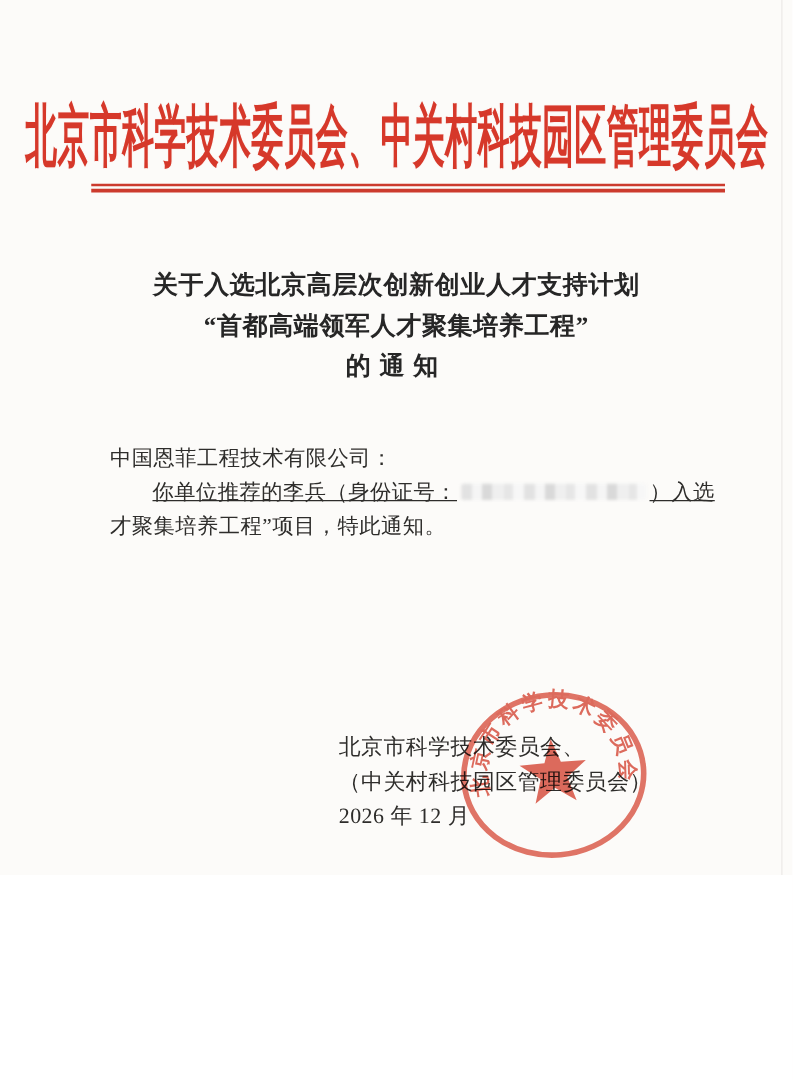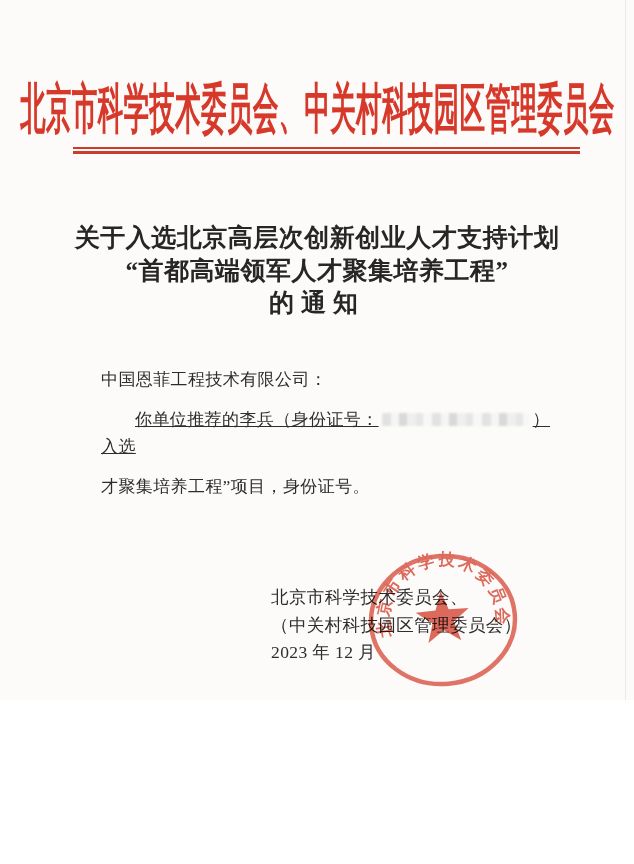--- a/index.html
+++ b/index.html
@@ -31,31 +31,31 @@
     position:absolute;left:73px;width:507px;top:147px;height:2px;
     border-top:2px solid var(--rule_red);border-bottom:3px solid var(--rule_red);
   }
   .rule-bottom{
     position:absolute;left:86px;width:478px;top:800px;height:2px;
     border-top:3px solid var(--rule_red);border-bottom:3px solid var(--rule_red);
   }
 
   
   .doc-title{
-    position:absolute;top:222px;left:0;right:0;text-align:center;
-    color:var(--title_ink);font-weight:700;font-size:25px;line-height:32.5px;letter-spacing:0.5px;
+    position:absolute;top:212px;left:0;right:0;text-align:center;
+    color:var(--title_ink);font-weight:700;font-size:20px;line-height:32.5px;letter-spacing:0.5px;
   }
   .doc-title .l3{letter-spacing:7px;}
 
   
   .body-text{
     position:absolute;top:353px;left:88px;width:492px;
     color:var(--ink);font-size:17px;line-height:27px;letter-spacing:0.4px;
   }
-  .body-text p{margin:13px;}
+  .body-text p{margin:0;}
   .indent{text-indent:2em;text-decoration:underline;}
   .redaction{
     display:inline-block;width:148px;height:13px;vertical-align:-1px;margin:0 3px;
     border-radius:2px;
     background:repeating-linear-gradient(90deg,#e2e2e2 0 9px,#f5f5f5 9px 17px,#d9d9d9 17px 25px,#efefef 25px 34px,#e6e6e6 34px 41px,#f7f7f7 41px 50px);
     filter:blur(1.2px);
   }
 
   
   .signature{
@@ -86,27 +86,27 @@
 
   <div class="doc-title">
     <div class="l1">关于入选北京高层次创新创业人才支持计划</div>
     <div class="l2">“首都高端领军人才聚集培养工程”</div>
     <div class="l3">的通知</div>
   </div>
 
   <section class="body-text">
     <p>中国恩菲工程技术有限公司：</p>
     <p class="indent"><span>你单位推荐的李兵（身份证号：</span><span class="redaction"></span><span>）入选</span></p>
-    <p>才聚集培养工程”项目，身份证号。</p>
+    <p>才聚集培养工程”项目，特此通知。</p>
   </section>
 
   <section class="signature">
     <div>北京市科学技术委员会、</div>
     <div>（中关村科技园区管理委员会）</div>
-    <div>2023 年 12 月</div>
+    <div>2026 年 12 月</div>
   </section>
 
   <svg class="seal" viewBox="0 0 164 158" xmlns="http://www.w3.org/2000/svg">
     <g transform="rotate(-5 80 77)">
       <ellipse cx="80" cy="77" rx="72" ry="64" fill="none" style="stroke:var(--seal_red);" stroke-width="4.5"></ellipse>
       <polygon transform="translate(80,76)" style="fill:var(--seal_star);" points="0,-28 6.6,-9.1 26.6,-8.7 10.7,3.5 16.5,22.7 0,11.2 -16.5,22.7 -10.7,3.5 -26.6,-8.7 -6.6,-9.1"></polygon>
       <defs>
         <path id="sealArc" d="M 29.3 94.5 A 54 54 0 1 1 130.7 94.5" fill="none"></path>
       </defs>
       <text font-size="16.5" letter-spacing="3" font-weight="700" style="fill:var(--seal_star);font-family:'Liberation Serif','DejaVu Serif',serif;">

